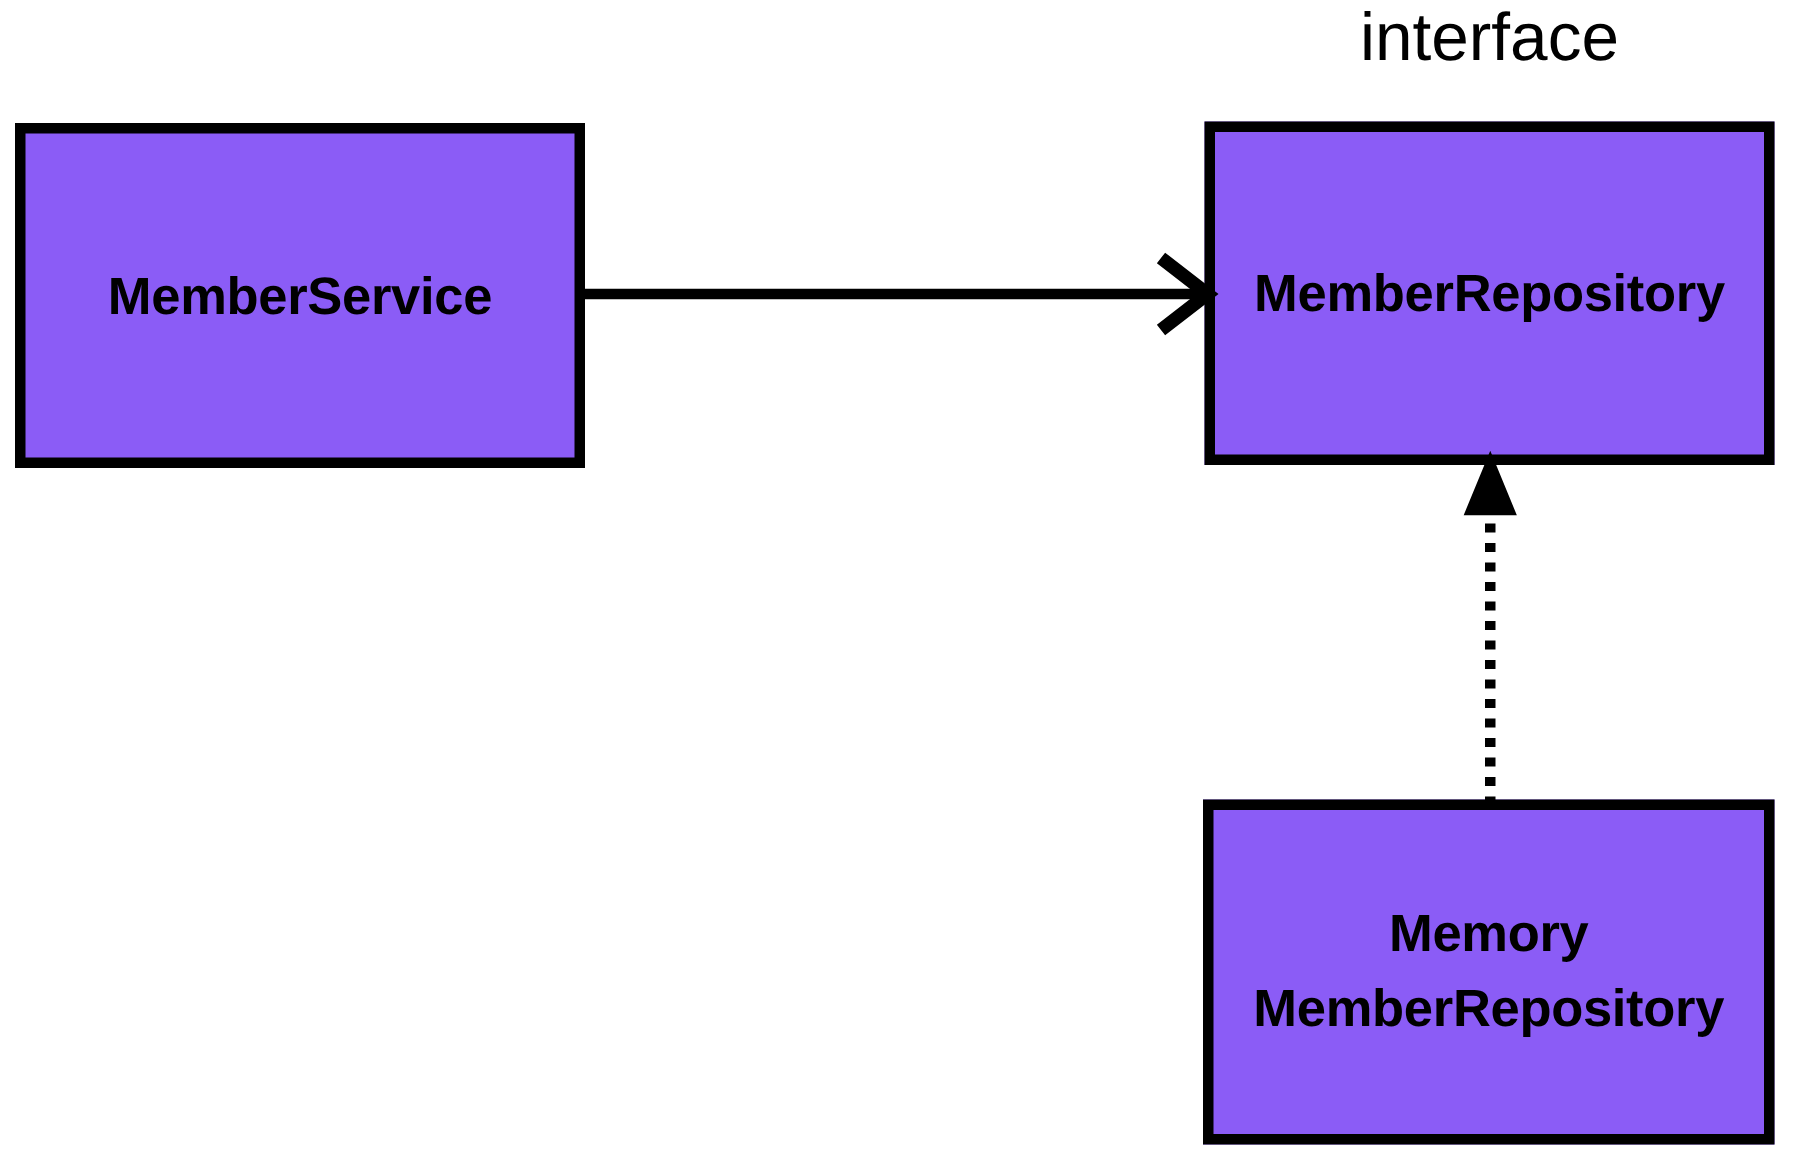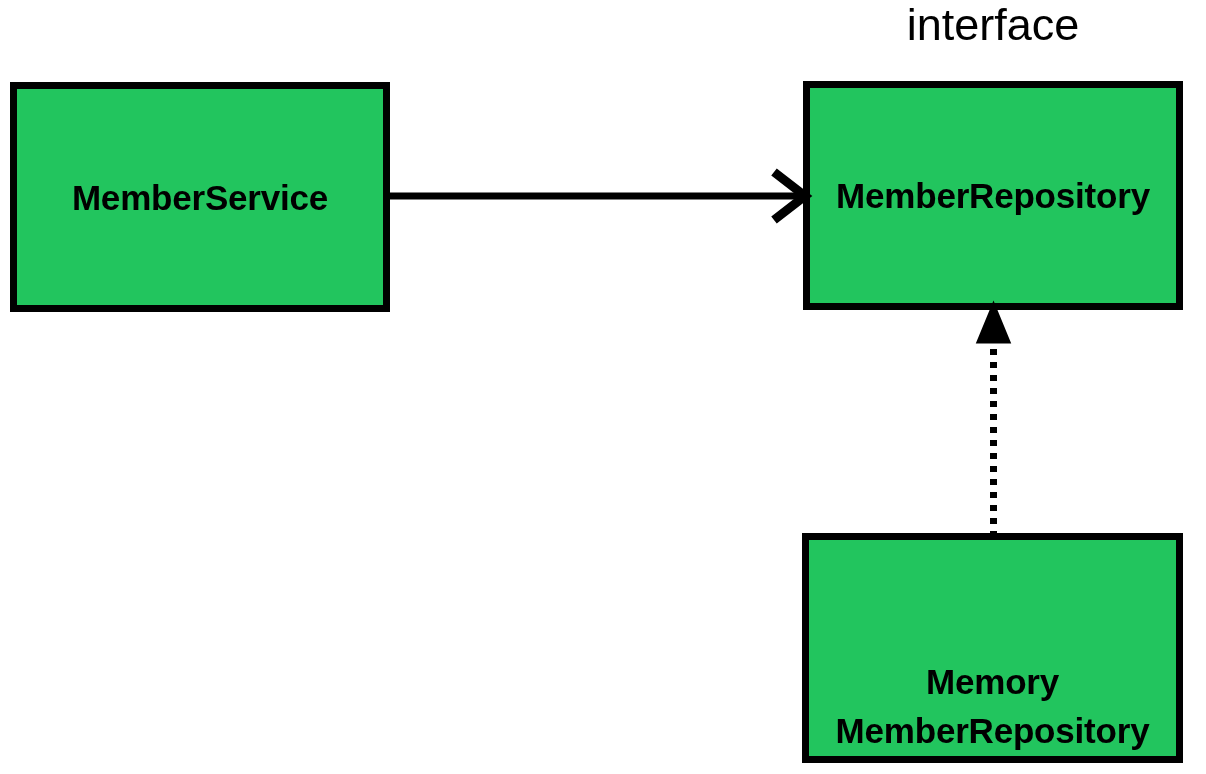--- a/index.html
+++ b/index.html
@@ -15,21 +15,21 @@
   #diagram-canvas {
     position: relative;
     width: 1206px;
     height: 774px;
     background: #ffffff;
     overflow: hidden;
   }
   .uml-box {
     position: absolute;
     box-sizing: border-box;
-    background: #22c55e;
+    background: #8b5cf6;
     border: 7px solid #000000;
     display: flex;
     align-items: center;
     justify-content: center;
   }
   .uml-box-label {
     font-weight: bold;
     color: #000000;
     text-align: center;
     line-height: 1.0;
@@ -72,21 +72,20 @@
     line-height: 1.0;
     color: #000000;
     white-space: nowrap;
   }
   
   #box-memory-member-repository {
     left: 802px;
     top: 533px;
     width: 381px;
     height: 230px;
-    align-items: flex-end;
   }
   #box-memory-member-repository .uml-box-label {
     font-size: 35px;
   }
   
   #dependency-connector {
     position: absolute;
     left: 386px;
     top: 158px;
     width: 425px;

